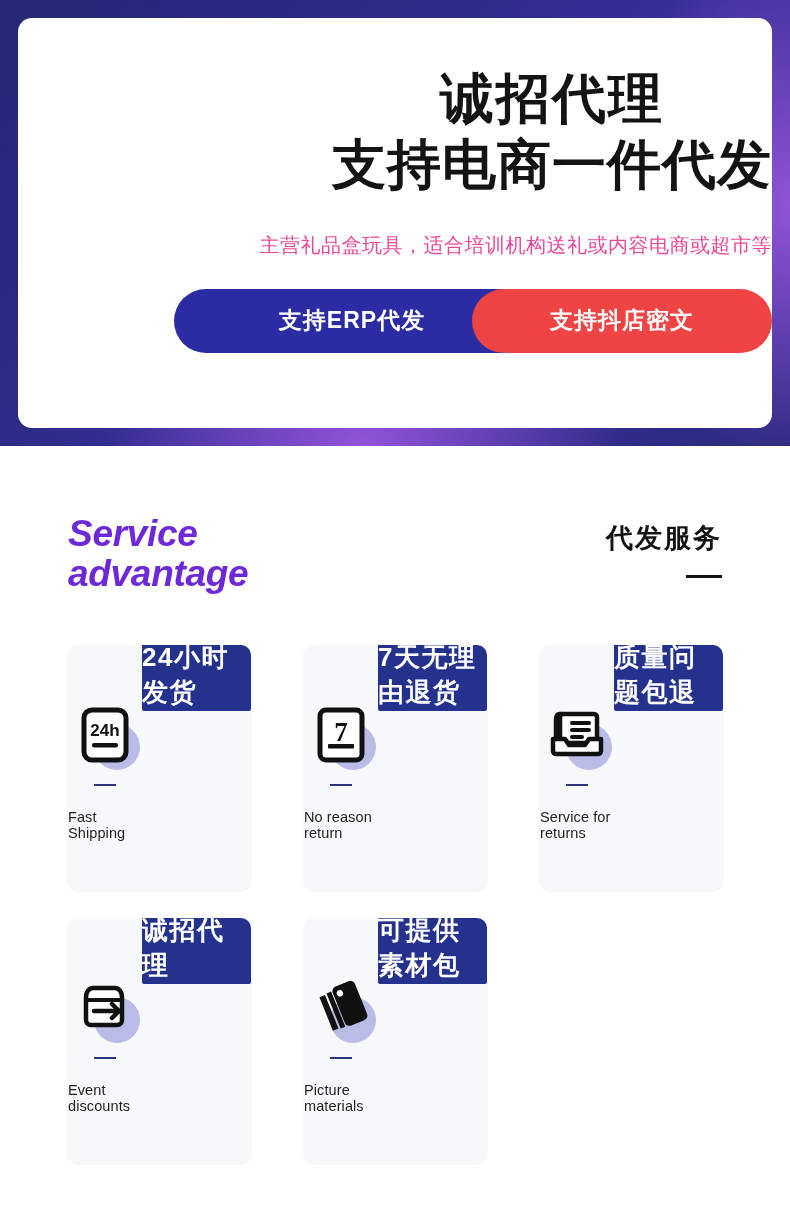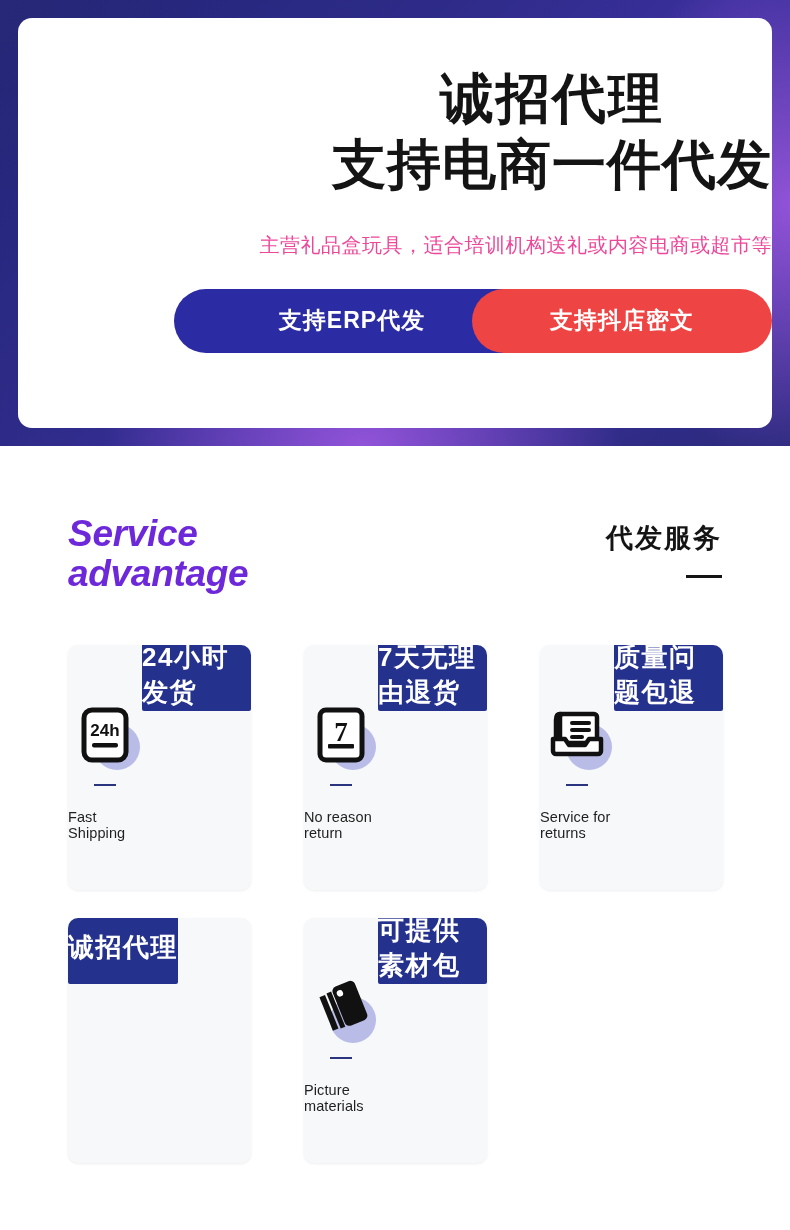--- a/index.html
+++ b/index.html
@@ -187,20 +187,33 @@
         </svg>
       </div>
       <div class="divider"></div>
       <div class="card-en">Service for returns</div>
     </div>
     <div class="card-bottom">质量问题包退</div>
   </div>
 
 
   <div class="card">
+    <div class="card-top">
+      <div class="icon-wrap">
+        <div class="blob"></div>
+        <svg width="56" height="50" viewBox="0 0 56 50">
+          <path d="M9 14 c0 -5 3 -9 7 -9 h22 c4 0 7 4 7 9 v23 a5 5 0 0 1 -5 5 h-26 a5 5 0 0 1 -5 -5 z" fill="#fff" stroke="#111" stroke-width="4.5" stroke-linejoin="round"></path>
+          <line x1="9" y1="17" x2="45" y2="17" stroke="#111" stroke-width="4" stroke-linecap="round"></line>
+          <line x1="17" y1="28" x2="42" y2="28" stroke="#111" stroke-width="4.5" stroke-linecap="round"></line>
+          <path d="M35 21 l7 7 l-7 7" fill="none" stroke="#111" stroke-width="4.5" stroke-linecap="round" stroke-linejoin="round"></path>
+        </svg>
+      </div>
+      <div class="divider"></div>
+      <div class="card-en">Event discounts</div>
+    </div>
     <div class="card-bottom">诚招代理</div>
   </div>
 
   <div class="card">
     <div class="card-top">
       <div class="icon-wrap">
         <div class="blob"></div>
         <svg width="58" height="56" viewBox="0 0 58 56">
           <g transform="rotate(-22 29 28)">
             <path d="M13 10 h6 v36 h-6 z" fill="#111"></path>

